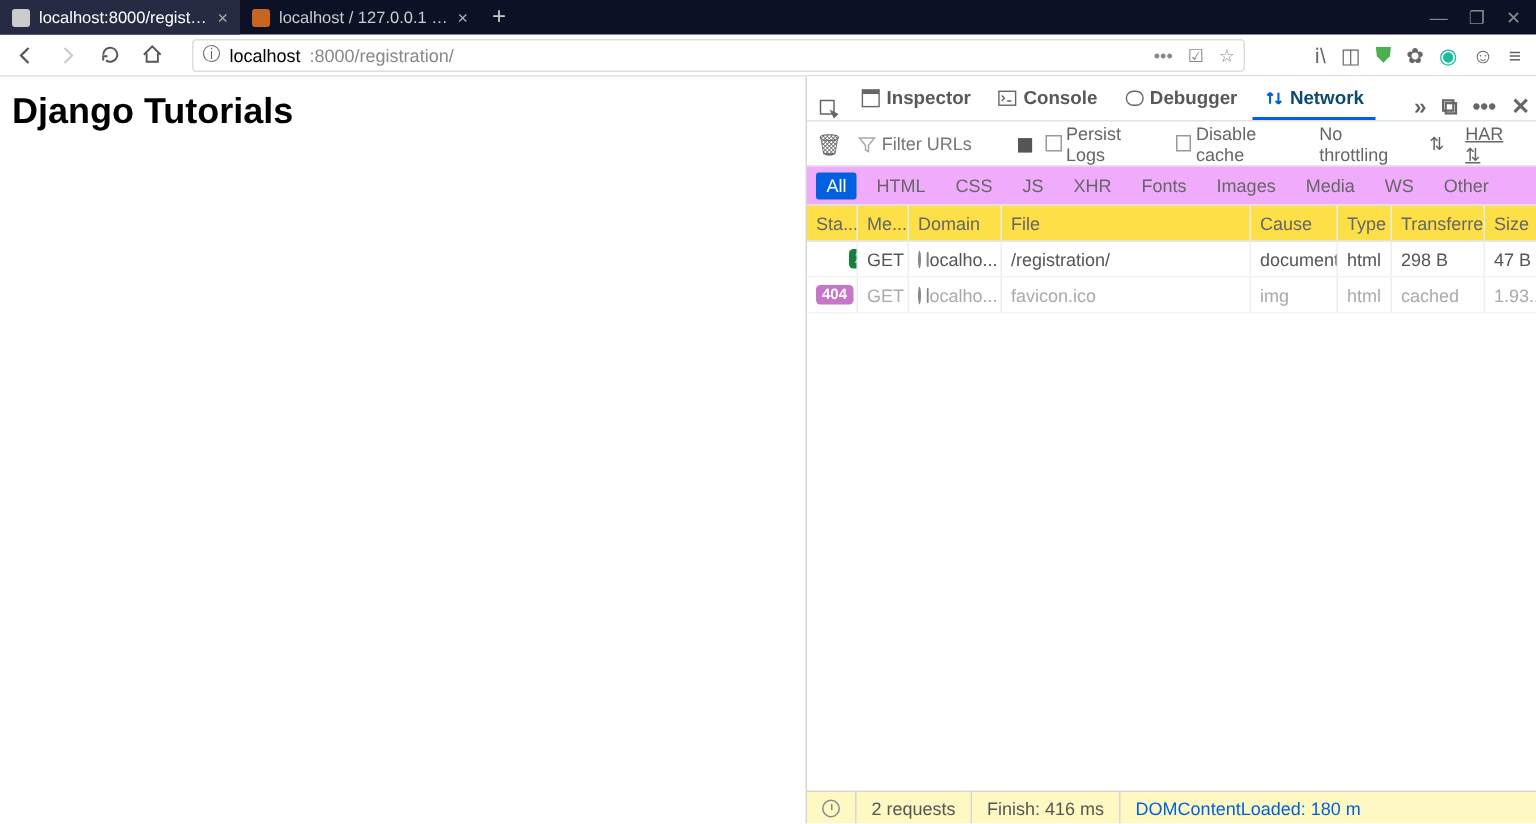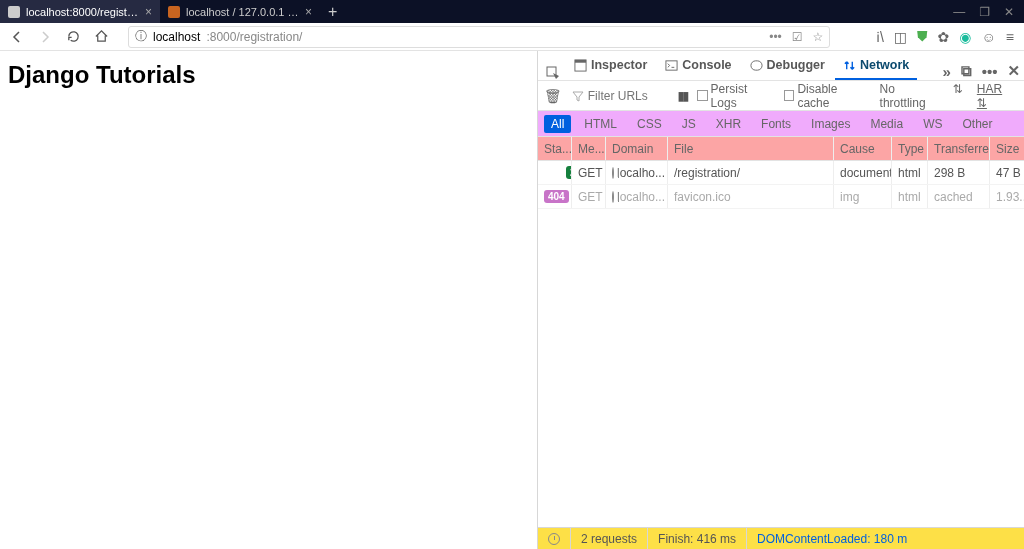--- a/index.html
+++ b/index.html
@@ -42,51 +42,51 @@
 .dt-tab.active { color:#0c4a6e; border-bottom-color:#0060df; }
 .dt-tabbar .more { margin-left:auto; display:flex; align-items:center; gap:10px; font-size:15px; color:#666; }
 
 .dt-toolbar { height:30px; display:flex; align-items:center; padding:0 6px; gap:10px; font-size:12px; color:#666; border-bottom:1px solid #e3e3e3; }
 .trash { font-size:14px; }
 .filterbox { display:flex; align-items:center; gap:4px; color:#aaa; font-size:12px; }
 .filterbox input { border:none; outline:none; width:80px; font-size:12px; }
 .pause { color:#555; letter-spacing:-2px; font-weight:bold; }
 .chk { display:flex; align-items:center; gap:3px; color:#666; }
 .chk .box { width:11px; height:11px; border:1px solid #999; }
-.throttle { margin-left:auto; display:flex; align-items:flex-start; gap:12px; }
+.throttle { margin-left:auto; display:flex; align-items:center; gap:12px; }
 .har { padding:0 4px;text-decoration:underline; }
 
 .filters { height:26px; background:#f0abfc; display:flex; align-items:center; padding:0 6px; gap:6px; font-size:12px; color:#666; border-bottom:1px solid #e3e3e3; }
 .fpill { padding:2px 7px; border-radius:2px; }
 .fpill.active { background:#0060df; color:#fff; }
 
 
 .nettable { flex:1; overflow:auto; }
 .nthdr, .ntrow { display:flex; font-size:12px; align-items:center; height:24px; }
-.nthdr { color:#666; border-bottom:1px solid #e3e3e3; background:#fca5a5; }
+.nthdr { color:#666; border-bottom:1px solid #e3e3e3; background:#fde047; }
 .ntrow { color:#555; border-bottom:1px solid #f3f3f3; }
 .ntrow.faded { color:#aaa; }
 .col { padding:0 6px; overflow:hidden; white-space:nowrap; text-overflow:ellipsis; border-right:1px solid #eee; height:100%; display:flex; align-items:center; gap:3px; }
 .c-st { flex:0 0 34px; }
 .c-me { flex:0 0 34px; }
 .c-do { flex:0 0 62px; }
 .c-fi { flex:1 1 auto; }
 .c-ca { flex:0 0 58px; }
 .c-ty { flex:0 0 36px; }
 .c-tr { flex:0 0 62px; }
 .c-sz { flex:0 0 34px; border-right:none; }
 .badge { padding:1px 4px; border-radius:3px; font-size:10px; color:#fff; font-weight:bold; }
 .b200 { background:#15803d;margin-left:22px; }
 .b404 { background:#c874c8; }
 .globe { width:12px; height:12px; border:1.3px solid #888; border-radius:50%; position:relative; display:inline-block; }
 .globe::after { content:""; position:absolute; top:0; left:5px; width:1px; height:100%; background:#888; }
 .globe::before { content:""; position:absolute; left:0; top:5px; height:1px; width:100%; background:#888; }
 
 
-.dt-status { height:22px; border-top:1px solid #d7d7d7; background:#fde047; display:flex; align-items:center; font-size:12px; color:#555; }
+.dt-status { height:22px; border-top:1px solid #d7d7d7; background:#fef9c3; display:flex; align-items:center; font-size:12px; color:#555; }
 .statseg { padding:0 10px; border-right:1px solid #d7d7d7; height:100%; display:flex; align-items:center; gap:4px; }
 .statseg.link { color:#0060df; }
 .clock { width:12px; height:12px; border:1.3px solid #888; border-radius:50%; position:relative; }
 .clock::after { content:""; position:absolute; top:2px; left:5px; width:1px; height:4px; background:#888; }
 
 svg { display:block; }
 </style>
 </head>
 <body>
 

